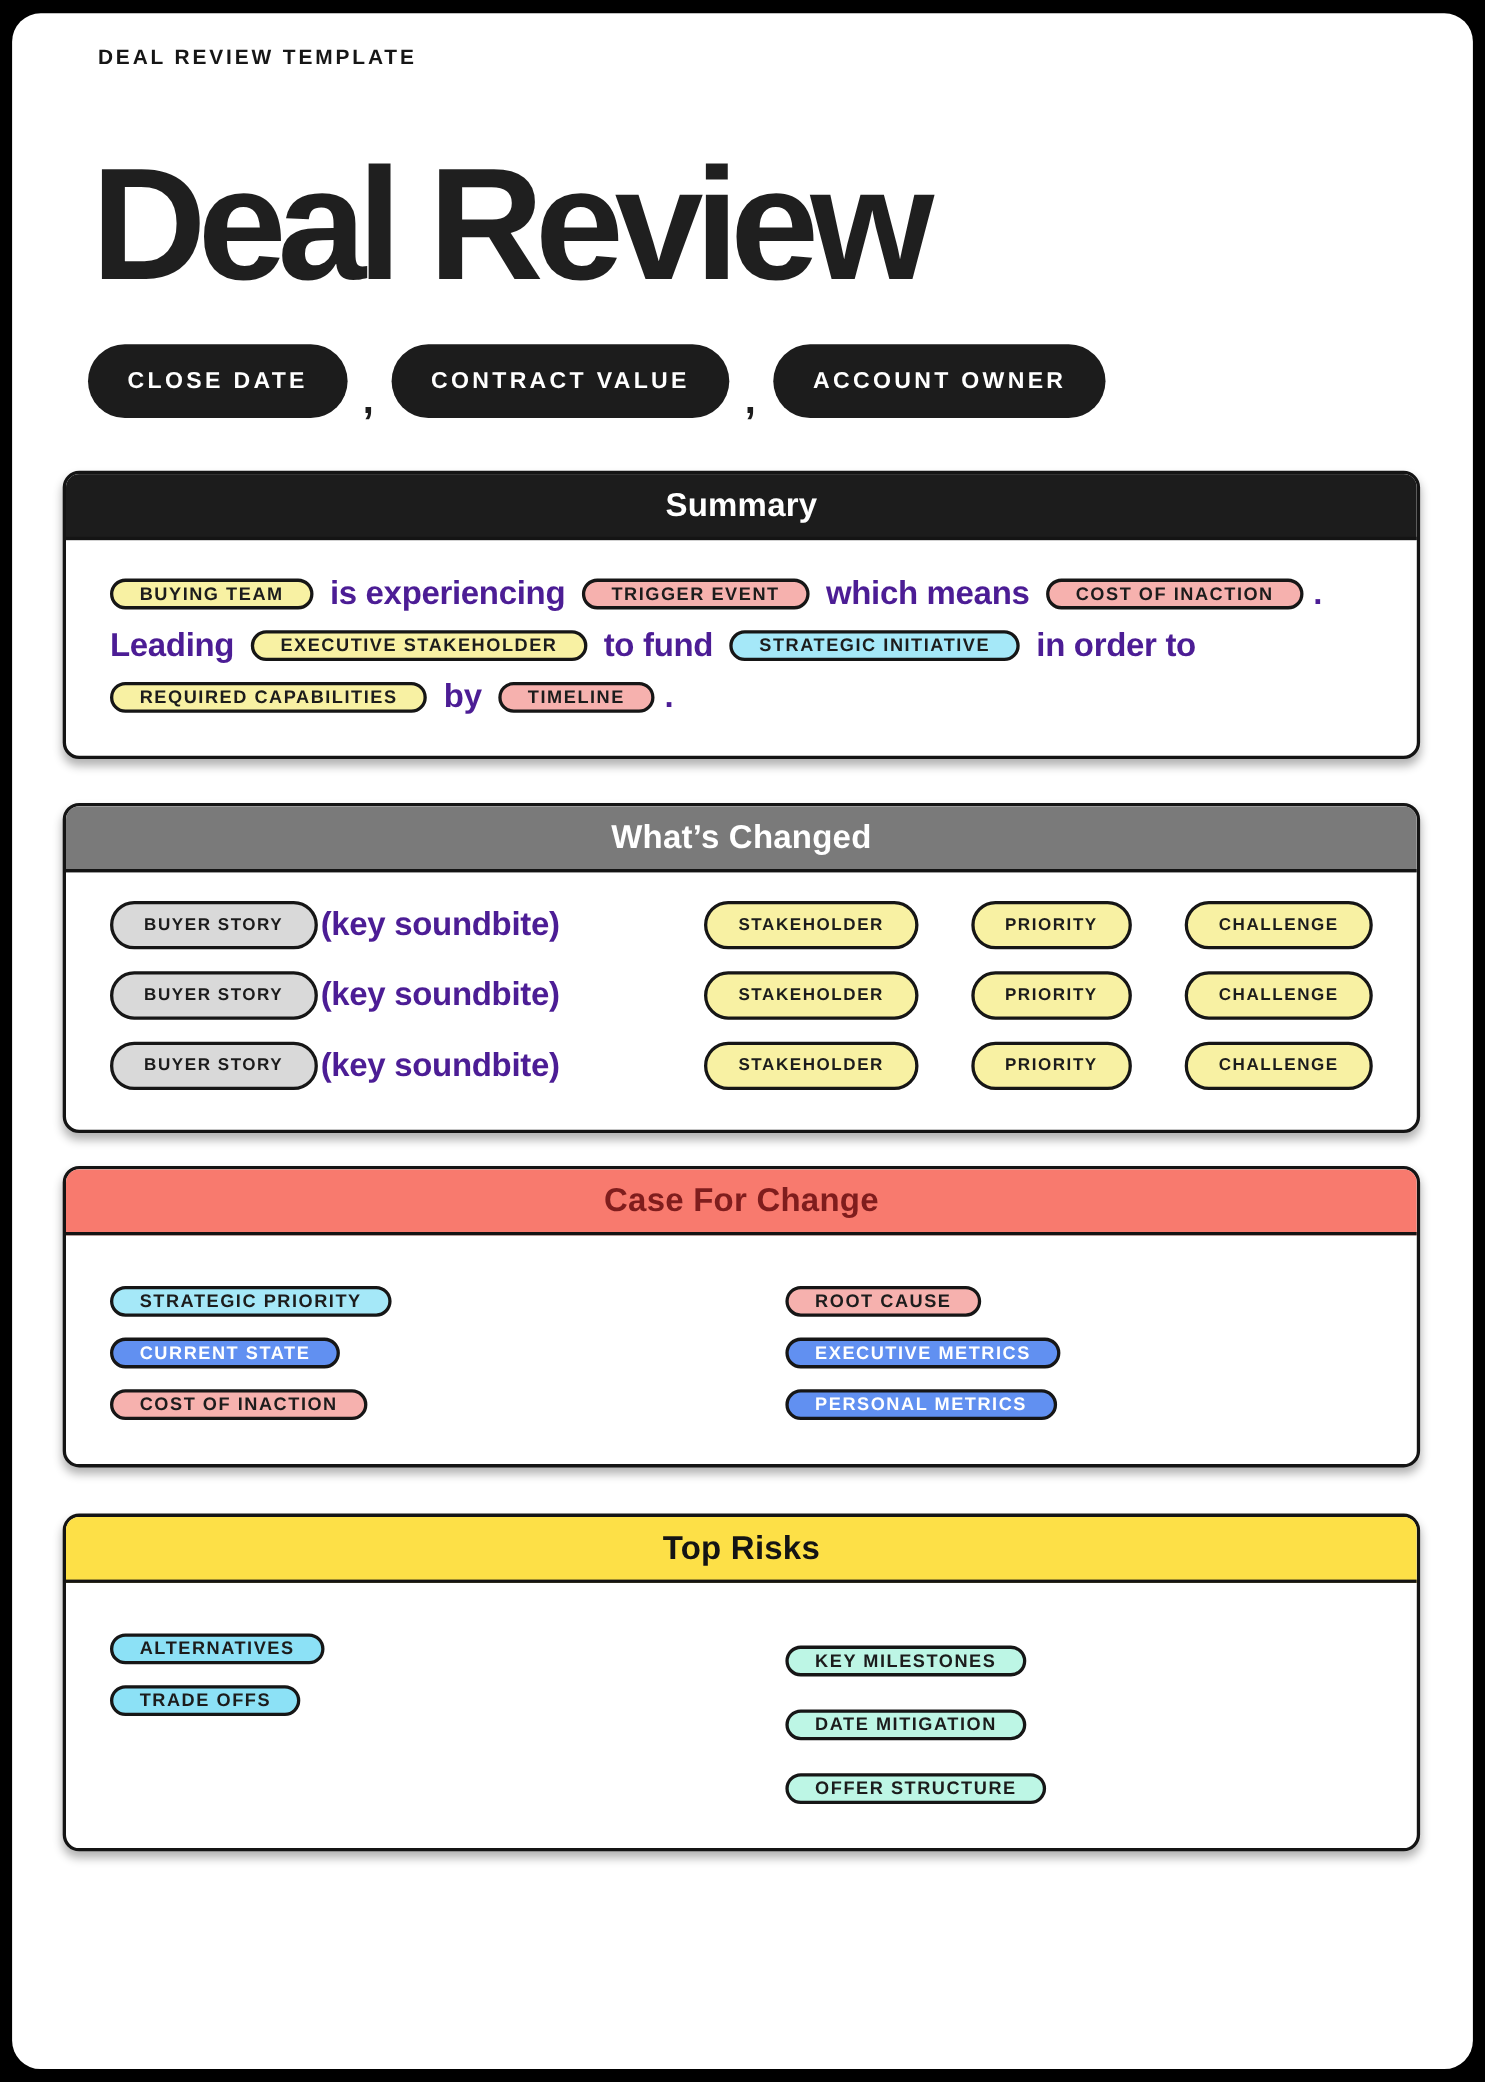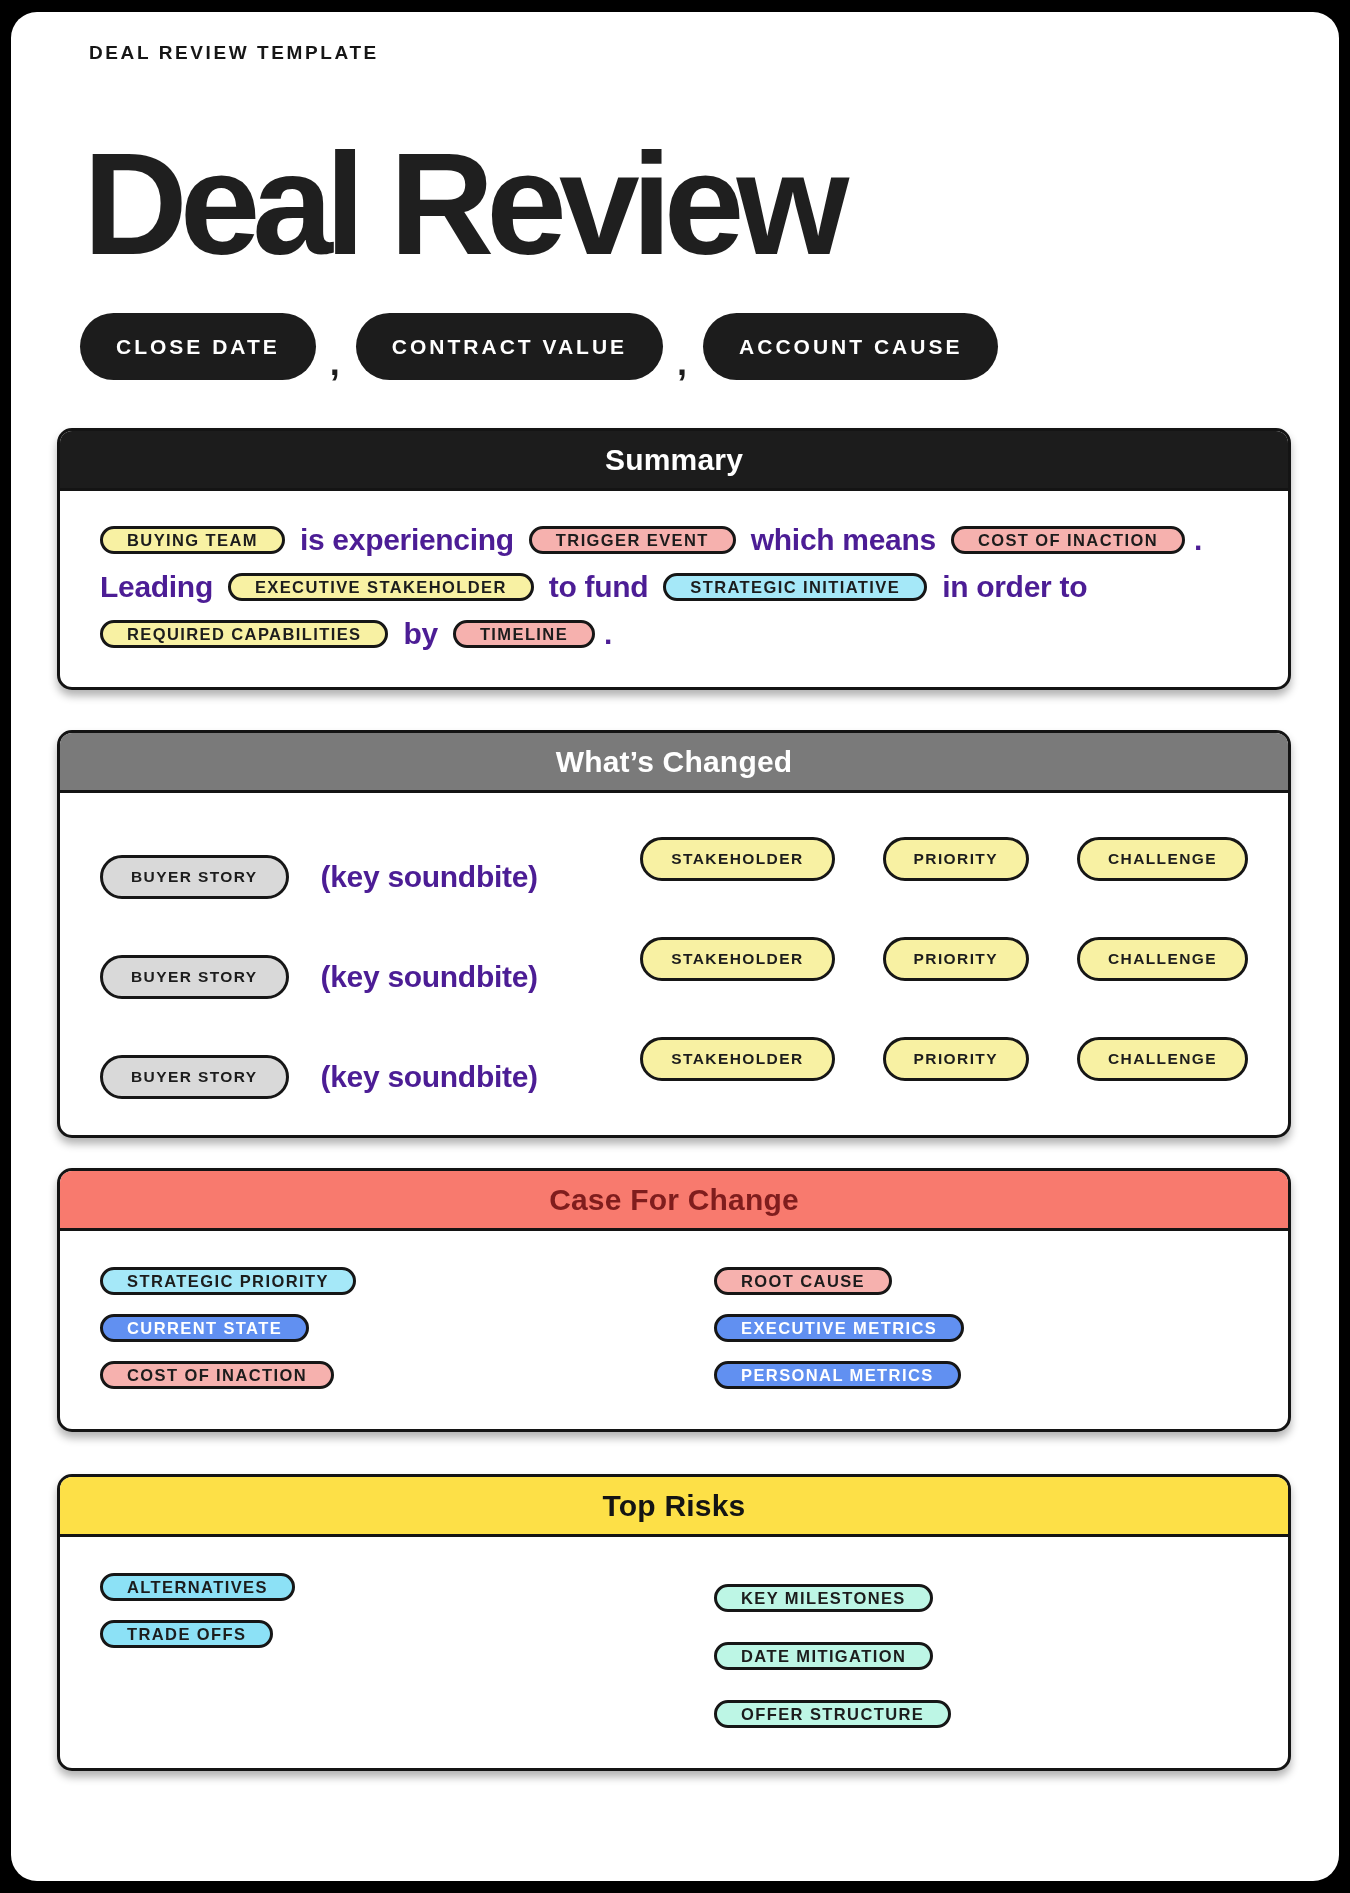--- a/index.html
+++ b/index.html
@@ -73,44 +73,44 @@
 
   
   .summary-body { padding:32px 40px 36px 40px; display:flex; flex-direction:column; gap:13px; }
   .s-line { display:flex; align-items:center; gap:15px; }
   .s-text { font-size:30px; font-weight:700; letter-spacing:-0.3px; color:#4c1d95; }
   .s-dot  { margin-left:-6px; }
 
   
   .wc-body { padding:26px 40px 36px 40px; display:flex; flex-direction:column; gap:20px; }
   .wc-row  { display:flex; align-items:center; }
-  .wc-left { display:flex; align-items:center; gap:32px; width:560px;margin-top:36px; }
+  .wc-left { display:flex; align-items:center; gap:3px; width:560px; }
   .wc-right{ display:flex; align-items:center; gap:48px; margin-left:auto; }
   .wc-pill { height:44px; padding:0 28px; font-size:15.5px; }
 
   
-  .two-col { padding:36px 0 40px 0; display:grid; grid-template-columns:1fr 1fr; }
+  .two-col { padding:46px 0 40px 0; display:grid; grid-template-columns:1fr 1fr; }
   .col { display:flex; flex-direction:column; align-items:flex-start; gap:19px; padding-left:40px; }
   .col .pill { min-width:150px; }
 </style>
 </head>
 <body>
 
 <div class="page">
 
   <div class="kicker">DEAL REVIEW TEMPLATE</div>
 
   <h1 class="title">Deal Review</h1>
 
   <div class="meta-row">
     <span class="meta-pill">CLOSE DATE</span>
     <span class="comma">,</span>
     <span class="meta-pill">CONTRACT VALUE</span>
     <span class="comma">,</span>
-    <span class="meta-pill">ACCOUNT CAUSE</span>
+    <span class="meta-pill">ACCOUNT OWNER</span>
   </div>
 
   <section class="card card-summary">
     <div class="card-head head-black">Summary</div>
     <div class="summary-body">
       <div class="s-line">
         <span class="pill yellow">BUYING TEAM</span>
         <span class="s-text">is experiencing</span>
         <span class="pill pink">TRIGGER EVENT</span>
         <span class="s-text">which means</span>

